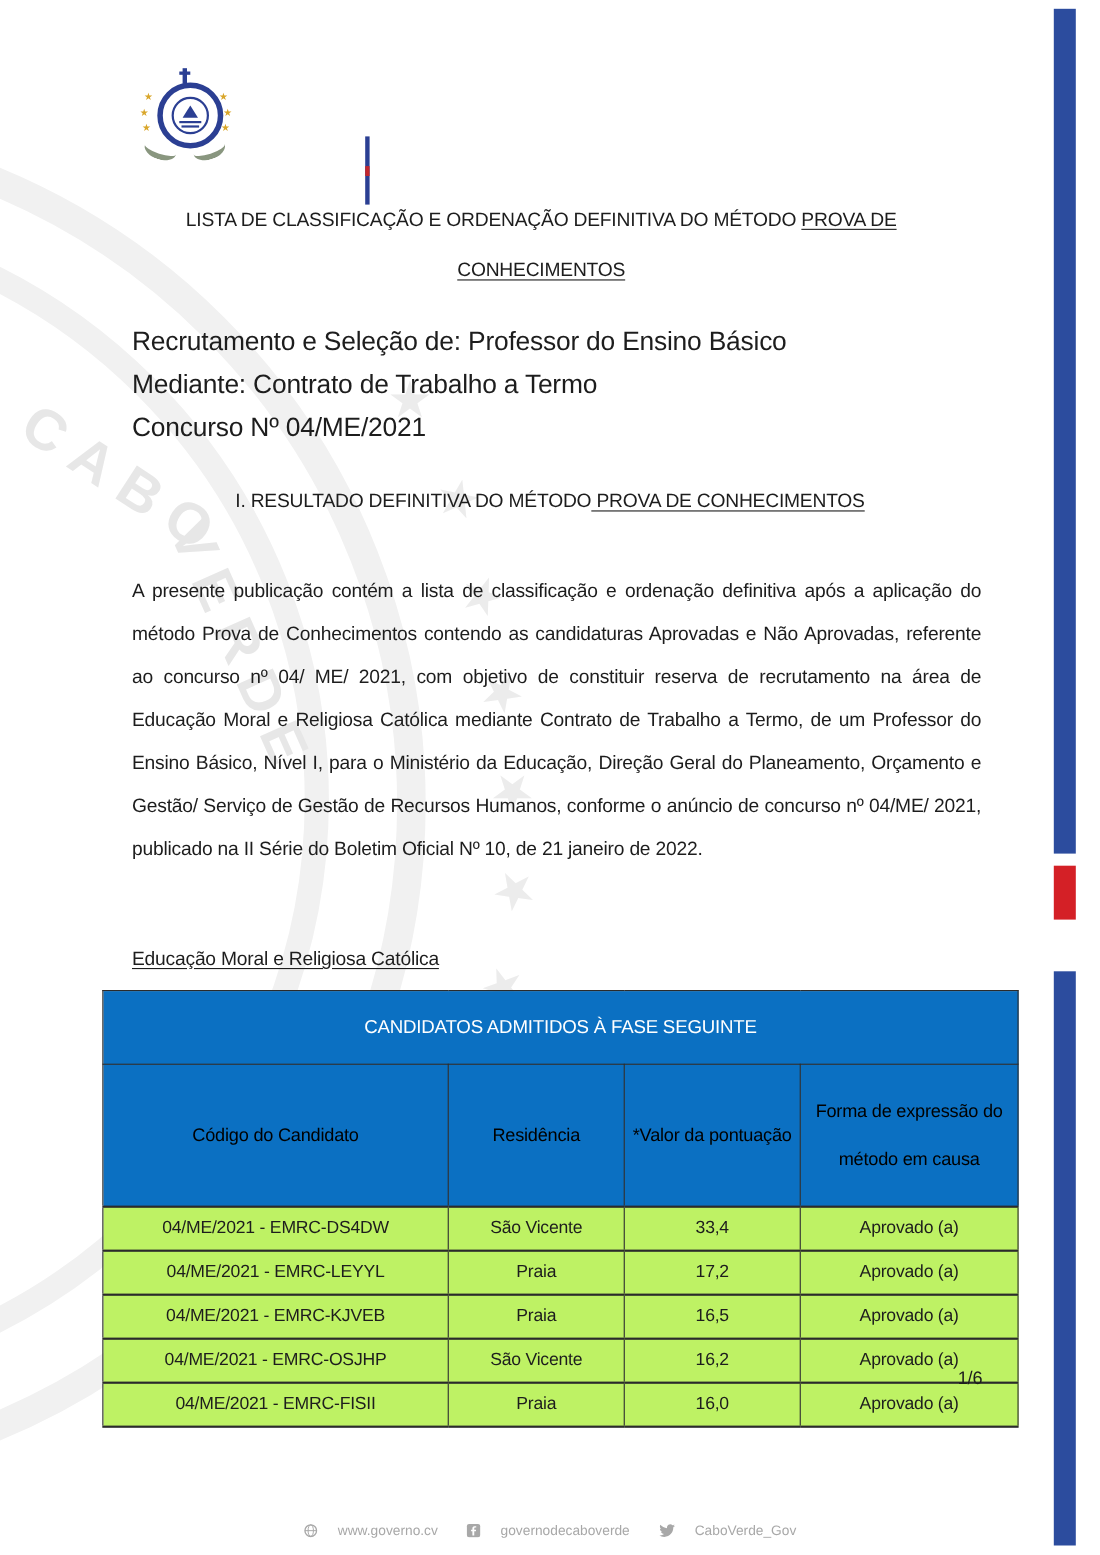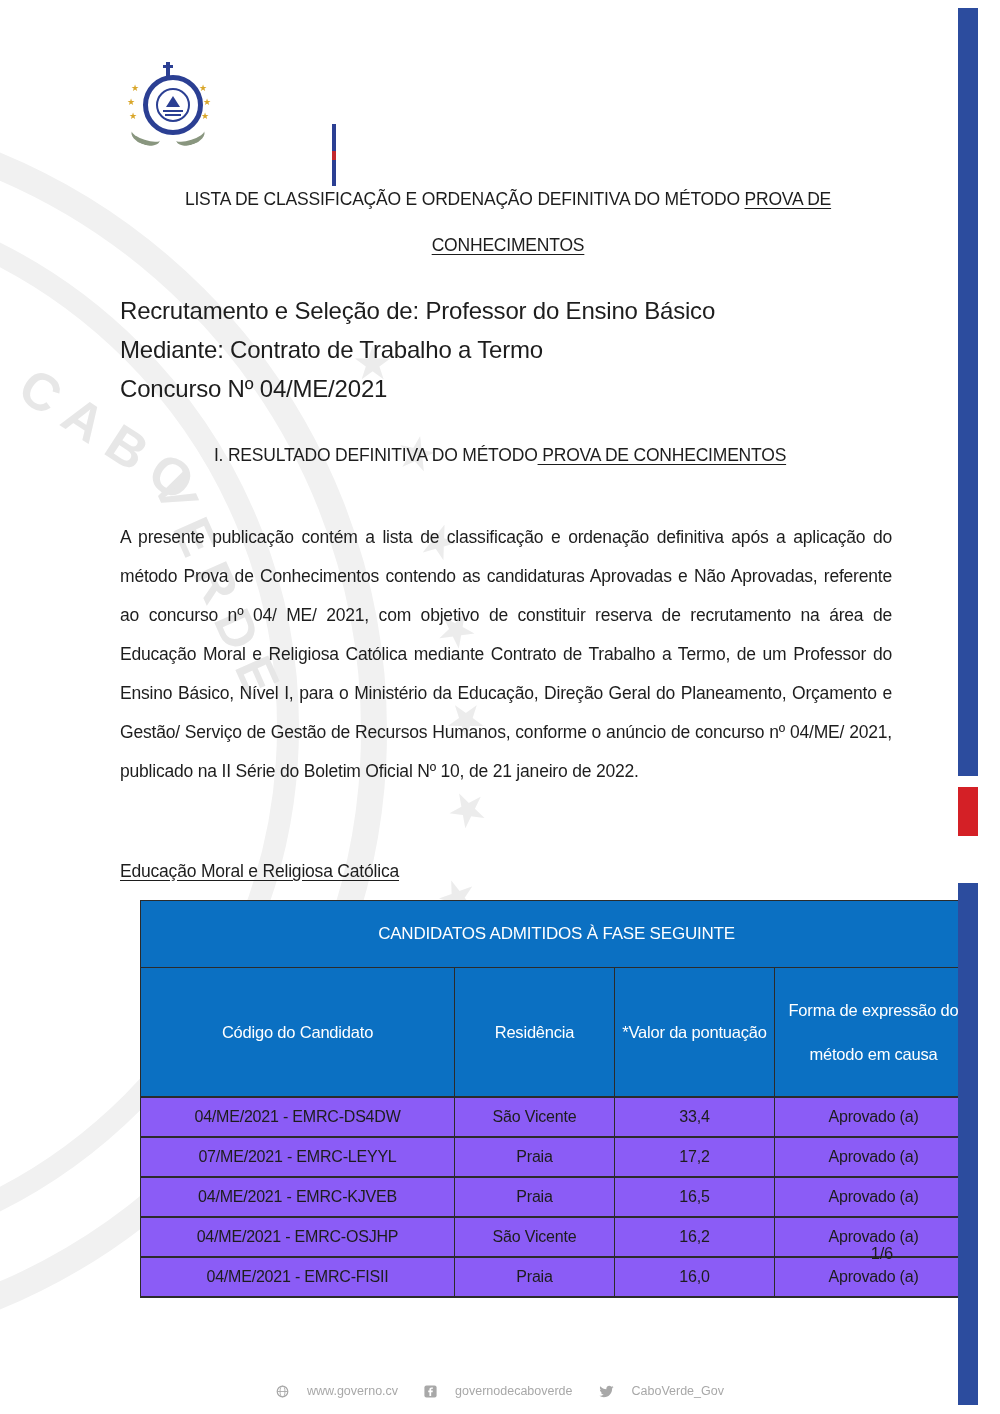--- a/index.html
+++ b/index.html
@@ -24,33 +24,33 @@
   .emb-tri{position:absolute;left:8px;top:6px;width:0;height:0;border-left:7px solid transparent;border-right:7px solid transparent;border-bottom:11px solid #2b3f93;}
   .emb-line{position:absolute;left:5px;height:2px;background:#2b3f93;}
   .emb-plumb{position:absolute;left:39px;top:0;width:4px;height:14px;background:#2b3f93;}
   .emb-plumb:after{content:"";position:absolute;left:-3px;top:3px;width:10px;height:3px;background:#2b3f93;}
   .emb-star{position:absolute;color:#d9a62a;font-size:9px;line-height:1;}
   .emb-leaf{position:absolute;width:30px;height:14px;border-bottom:5px solid #89967f;border-radius:50%;}
   .logo-bar{position:absolute;left:205px;top:66px;width:4px;height:62px;background:#2b3f93;}
   .logo-bar-red{position:absolute;left:0;top:27px;width:4px;height:9px;background:#c2272d;}
   .logo-text{position:absolute;left:218px;top:69px;font-size:24px;font-weight:bold;color:#2a2a2a;line-height:28px;letter-spacing:-0.4px;}
   
-  .doc-title{position:absolute;left:108px;top:176px;width:800px;text-align:center;font-size:17.5px;line-height:46px;}
+  .doc-title{position:absolute;left:92px;top:176px;width:800px;text-align:center;font-size:17.5px;line-height:46px;}
   .u{text-decoration:underline;text-underline-offset:3px;}
   .intro{position:absolute;left:120px;top:291px;font-size:24px;line-height:39px;}
   .sec-head{position:absolute;left:100px;top:445px;width:800px;text-align:center;font-size:17.5px;}
   .para{position:absolute;left:120px;top:518px;width:772px;font-size:17.5px;line-height:39px;text-align:justify;}
   .sub-head{position:absolute;left:120px;top:861px;font-size:17.5px;}
   
   .tblwrap{position:absolute;left:93px;top:900px;width:832px;}
-  table{border-collapse:collapse;width:832px;table-layout:fixed;margin-left:47px;}
+  table{border-collapse:collapse;width:832px;table-layout:fixed;}
   td,th{border:1.5px solid #2b2b2b;font-weight:normal;}
   .t-title{background:#0b70c2;color:#fff;text-align:center;font-size:17px;height:64px;}
-  .t-colhead th{background:#0b70c2;color:#ffffff;text-align:center;font-size:16.5px;height:128px;line-height:44px;vertical-align:middle;padding:0 6px;}
-  .t-data td{height:36px;text-align:center;font-size:16px;background:#8b5cf6;border-top-width:2px;border-bottom-width:2px;}
+  .t-colhead th{background:#0b70c2;color:#000000;text-align:center;font-size:16.5px;height:128px;line-height:44px;vertical-align:middle;padding:0 6px;}
+  .t-data td{height:36px;text-align:center;font-size:16px;background:#bef264;border-top-width:2px;border-bottom-width:2px;}
   
   .pagenum{position:absolute;top:1244px;right:107px;font-size:16.5px;}
   .footer{position:absolute;left:0;top:1384px;width:1000px;display:flex;justify-content:center;align-items:center;gap:10px;color:#a8a8a8;font-size:12.5px;letter-spacing:0;}
   .footer .item{display:flex;align-items:center;gap:18px;margin:0 8px;}
   
   .sidebar{position:absolute;left:958px;width:20px;z-index:3;}
   .bar-blue1{top:8px;height:768px;background:#2c4c9e;}
   .bar-red{top:787px;height:49px;background:#d42026;}
   .bar-blue2{top:883px;height:522px;background:#2c4c9e;}
 </style>
@@ -136,21 +136,21 @@
             <th>*Valor da pontuação</th>
             <th>Forma de expressão do método em causa</th>
           </tr>
           <tr class="t-data">
             <td>04/ME/2021 - EMRC-DS4DW</td>
             <td>São Vicente</td>
             <td>33,4</td>
             <td>Aprovado (a)</td>
           </tr>
           <tr class="t-data">
-            <td>07/ME/2021 - EMRC-LEYYL</td>
+            <td>04/ME/2021 - EMRC-LEYYL</td>
             <td>Praia</td>
             <td>17,2</td>
             <td>Aprovado (a)</td>
           </tr>
           <tr class="t-data">
             <td>04/ME/2021 - EMRC-KJVEB</td>
             <td>Praia</td>
             <td>16,5</td>
             <td>Aprovado (a)</td>
           </tr>

